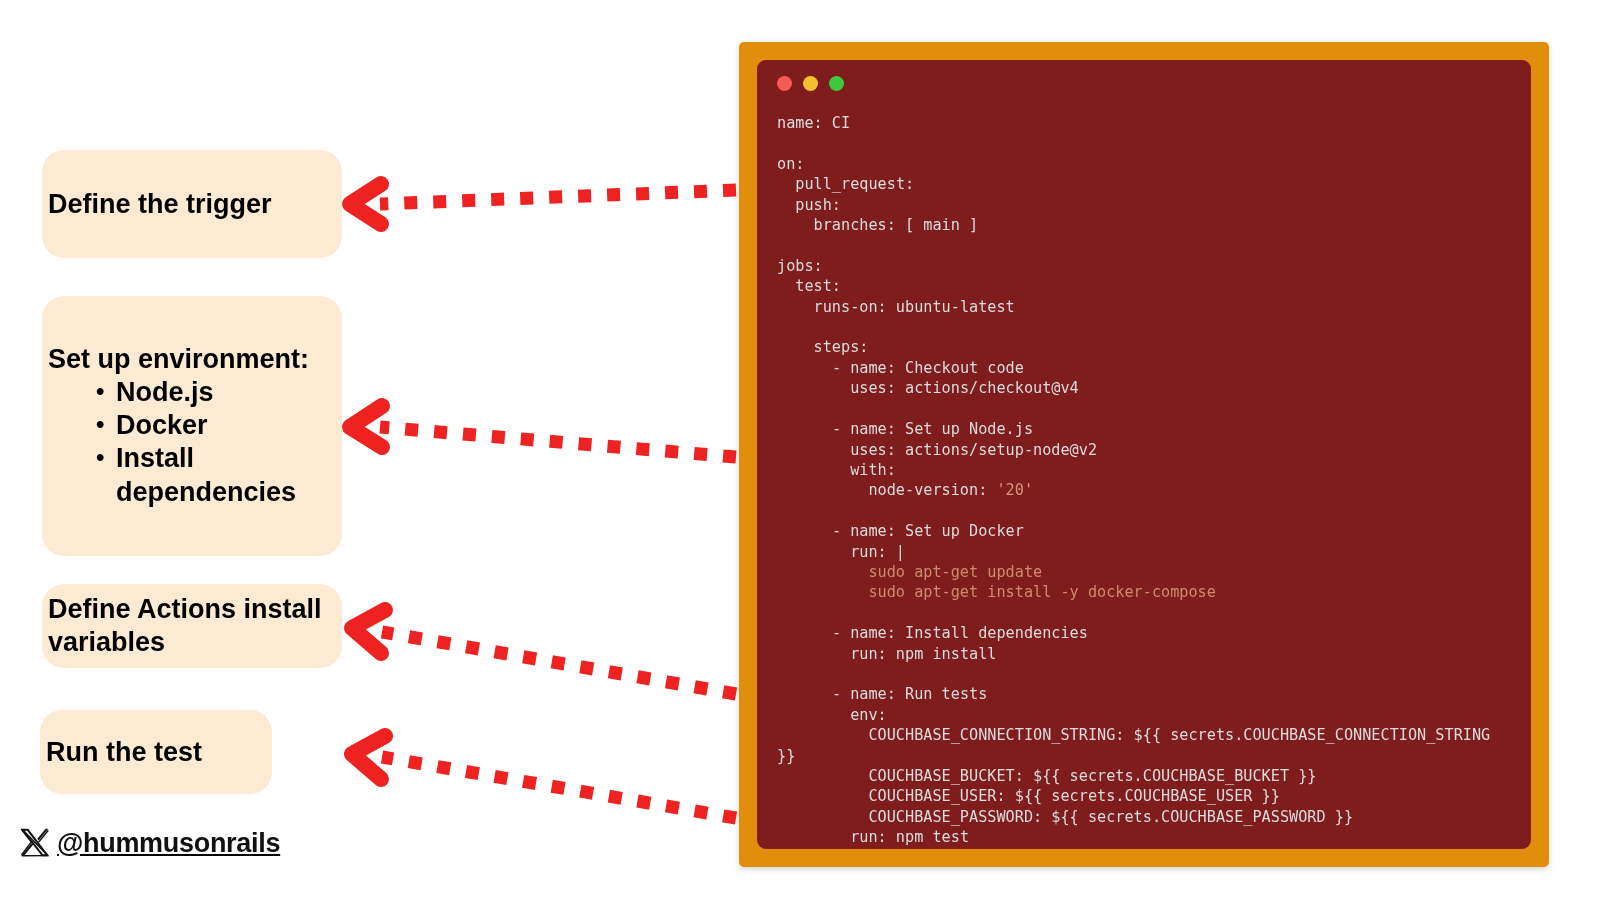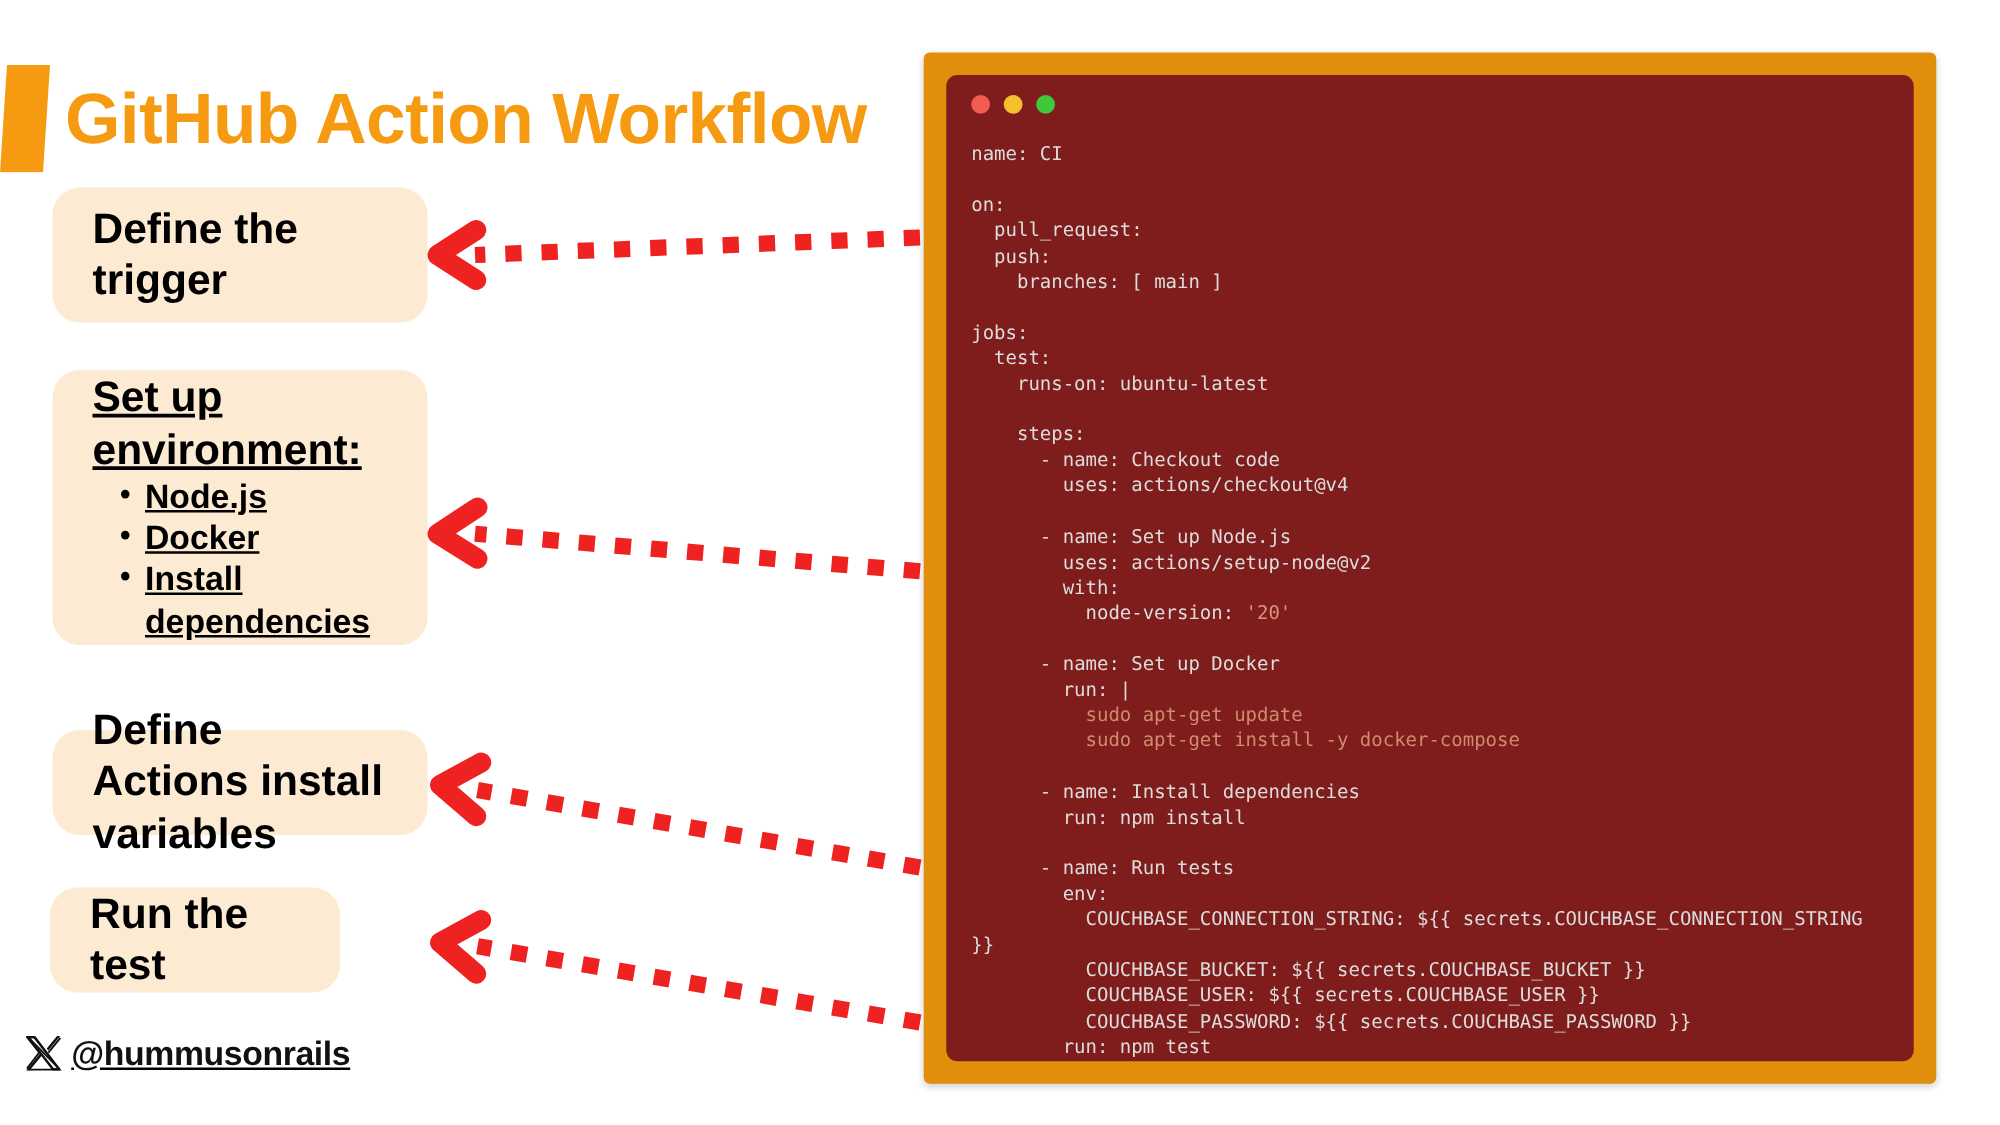--- a/index.html
+++ b/index.html
@@ -52,44 +52,44 @@
     background: #fcead3;
     border-radius: 22px;
     box-sizing: border-box;
     display: flex;
     flex-direction: column;
     justify-content: center;
     color: #000000;
     font-weight: bold;
   }
   .step-box .step-title {
-    font-size: 34px;
+    font-size: 27px;
     line-height: 1.22;
-    padding: 0 32px;
+    padding: 0 6px;
   }
   .step-box ul.step-bullets {
     margin: 0;
     padding: 0 2px 0 74px;
     list-style: none;
   }
   .step-box ul.step-bullets li {
     font-size: 27px;
     line-height: 1.23;
     position: relative;
   }
   .step-box ul.step-bullets li::before {
     content: "\2022";
     position: absolute;
     left: -20px;
     top: 0;
     font-size: 24px;
   }
 
   #step-box-0 { left: 42px; top: 150px; width: 300px; height: 108px; }
-  #step-box-1 { left: 42px; top: 296px; width: 300px; height: 220px; text-decoration: underline; }
+  #step-box-1 { left: 42px; top: 296px; width: 300px; height: 260px; }
   #step-box-2 { left: 42px; top: 584px; width: 300px; height: 84px; }
   #step-box-3 { left: 40px; top: 710px; width: 232px; height: 84px; }
 
   
   #arrow-layer {
     position: absolute;
     left: 0; top: 0;
     width: 1600px; height: 900px;
     pointer-events: none;
   }
@@ -156,24 +156,20 @@
     word-break: break-word;
     margin: 0;
     letter-spacing: 0px;
   }
 </style>
 </head>
 <body>
 
 <div id="left-panel">
 
-  <div id="title-row">
-    <div id="title-accent"></div>
-    <div id="page-title">GitHub Action Workflow</div>
-  </div>
 
   <div class="step-box" id="step-box-0">
     <div class="step-title">Define the trigger</div>
   </div>
 
   <div class="step-box" id="step-box-1">
     <div class="step-title"><span>Set up environment:</span></div>
     <ul class="step-bullets">
       <li>Node.js</li>
       <li>Docker</li>

